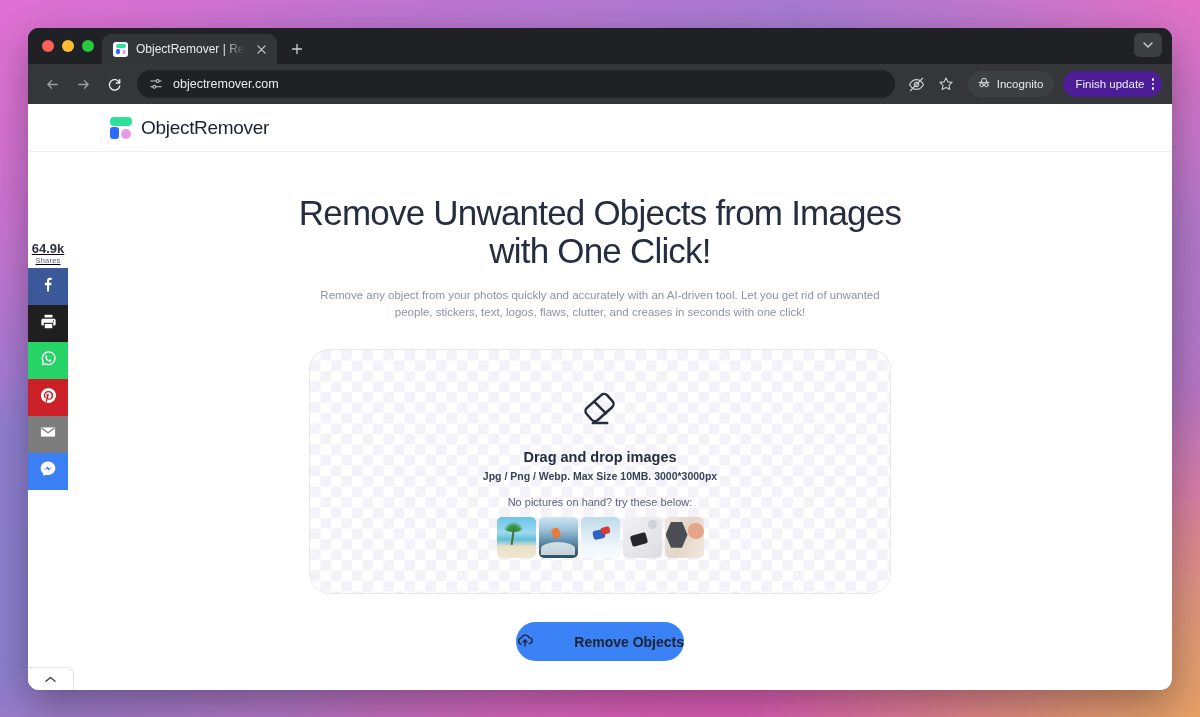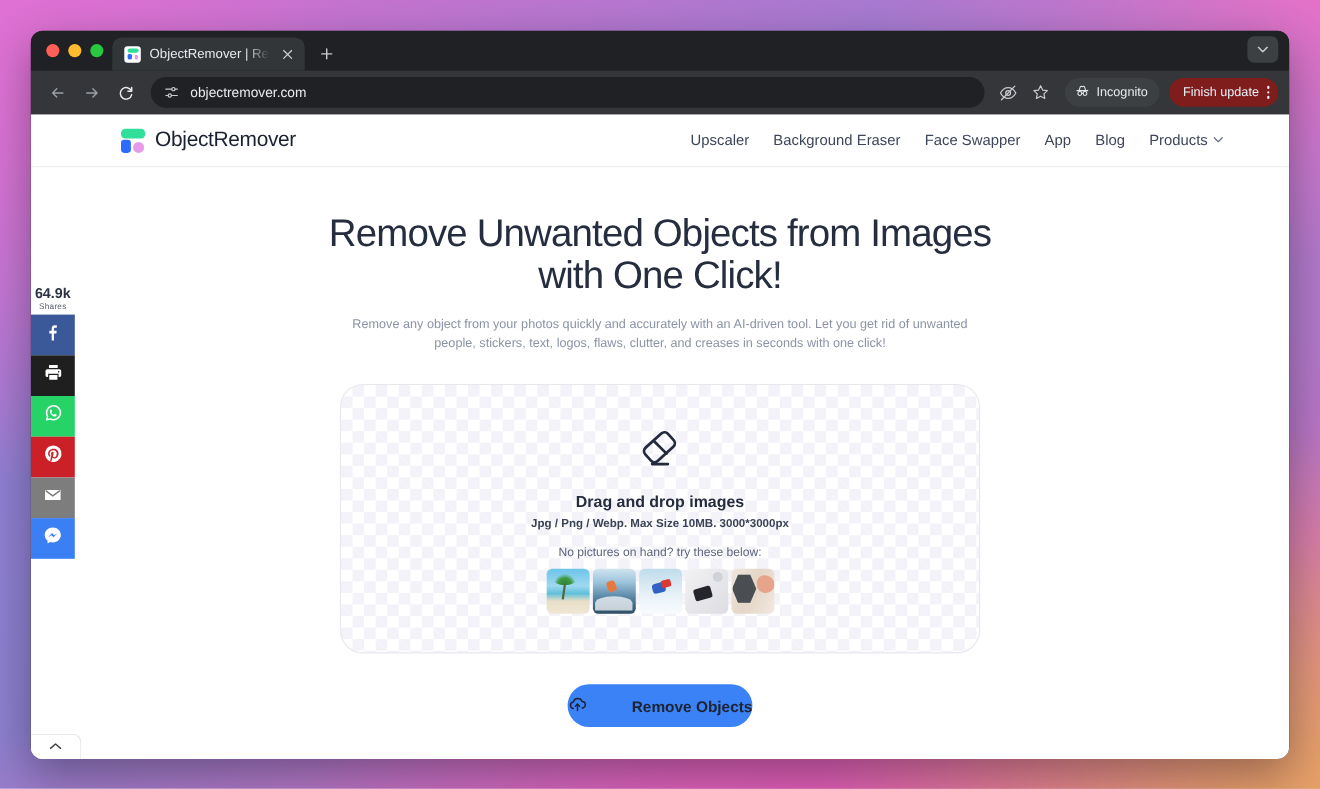--- a/index.html
+++ b/index.html
@@ -146,21 +146,21 @@
   .incognito-pill {
     display: flex; align-items: center; gap: 6px;
     height: 26px; padding: 0 11px 0 9px;
     background: #3c4043; border-radius: 13px;
     color: #e8eaed; font-size: 11.5px; white-space: nowrap;
     margin-left: 6px;
   }
   .update-pill {
     display: flex; align-items: center; gap: 7px;
     height: 26px; padding: 0 8px 0 12px;
-    background: #7f1d1d; border-radius: 13px;
+    background: #4c1d95; border-radius: 13px;
     color: #e9f2fb; font-size: 11.5px; white-space: nowrap;
     margin-left: 6px;
   }
   .kebab { display: flex; flex-direction: column; gap: 2px; align-items: center; }
   .kebab i { width: 2.5px; height: 2.5px; border-radius: 50%; background: #e9f2fb; display: block; }
 
   
   .viewport {
     flex: 1;
     background: #ffffff;
@@ -334,23 +334,24 @@
     font-size: 14px;
     font-weight: bold;
     color: #1d2332;
     cursor: pointer;
   }
 
   
   .share-rail {
     position: absolute;
     left: 0;
-    top: 156px;
+    top: 138px;
     width: 40px;
     z-index: 5;
+    text-decoration: underline;
   }
   .share-count {
     text-align: center;
     padding-bottom: 3px;
   }
   .share-count-num { font-size: 13px; font-weight: bold; color: #2c3242; line-height: 1.05; }
   .share-count-label { font-size: 7.5px; color: #555d6c; letter-spacing: 0.2px; }
   .share-btn {
     width: 40px; height: 37px;
     display: flex; align-items: center; justify-content: center;
@@ -487,45 +488,20 @@
     <div class="site-header">
       <div class="brand">
         <span class="brand-mark">
           <span class="bm-top"></span>
             <span class="bm-left"></span>
             <span class="bm-dot"></span>
         </span>
         <span class="brand-name">ObjectRemover</span>
       </div>
 
-      <nav class="site-nav">
-        <a class="nav-link">
-          <span>Upscaler</span>
-        </a>
-        <a class="nav-link">
-          <span>Background Eraser</span>
-        </a>
-        <a class="nav-link">
-          <span>Face Swapper</span>
-        </a>
-        <a class="nav-link">
-          <span>App</span>
-        </a>
-        <a class="nav-link">
-          <span>Blog</span>
-        </a>
-        <a class="nav-link">
-          <span>Products</span>
-          <span class="nav-caret">
-            <svg width="9" height="6" viewBox="0 0 10 6" fill="none" stroke="currentColor" stroke-width="1.3" stroke-linecap="round" stroke-linejoin="round">
-              <path d="M1 1 L5 5 L9 1"></path>
-            </svg>
-          </span>
-        </a>
-      </nav>
     </div>
 
     <div class="hero">
       <h1 class="hero-title">Remove Unwanted Objects from Images with One Click!</h1>
       <p class="hero-sub">Remove any object from your photos quickly and accurately with an AI-driven tool. Let you get rid of unwanted people, stickers, text, logos, flaws, clutter, and creases in seconds with one click!</p>
     </div>
 
     <div class="dropzone">
       <span class="eraser-icon">
         <svg width="46" height="46" viewBox="0 0 48 48" fill="none" stroke="#232b3c" stroke-width="2.6" stroke-linecap="round" stroke-linejoin="round">

